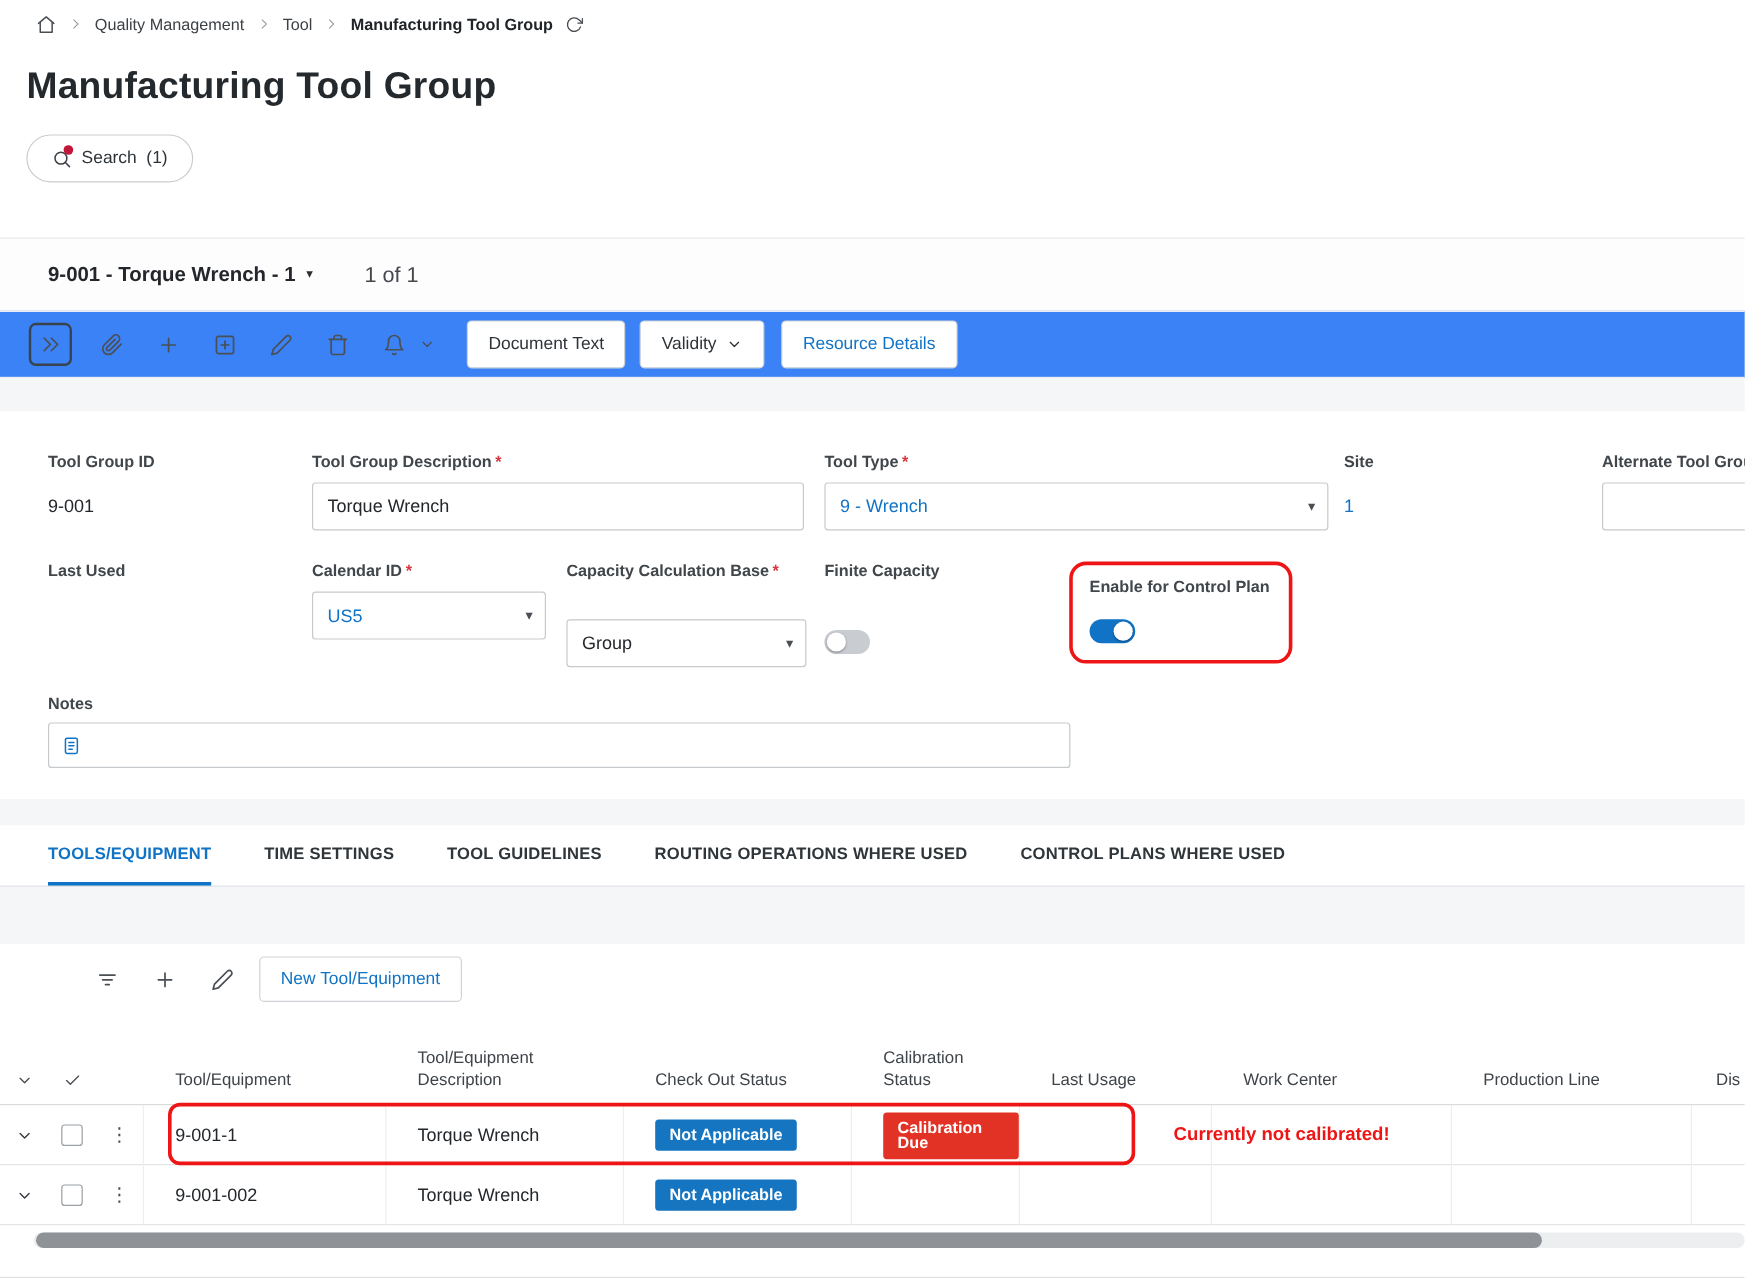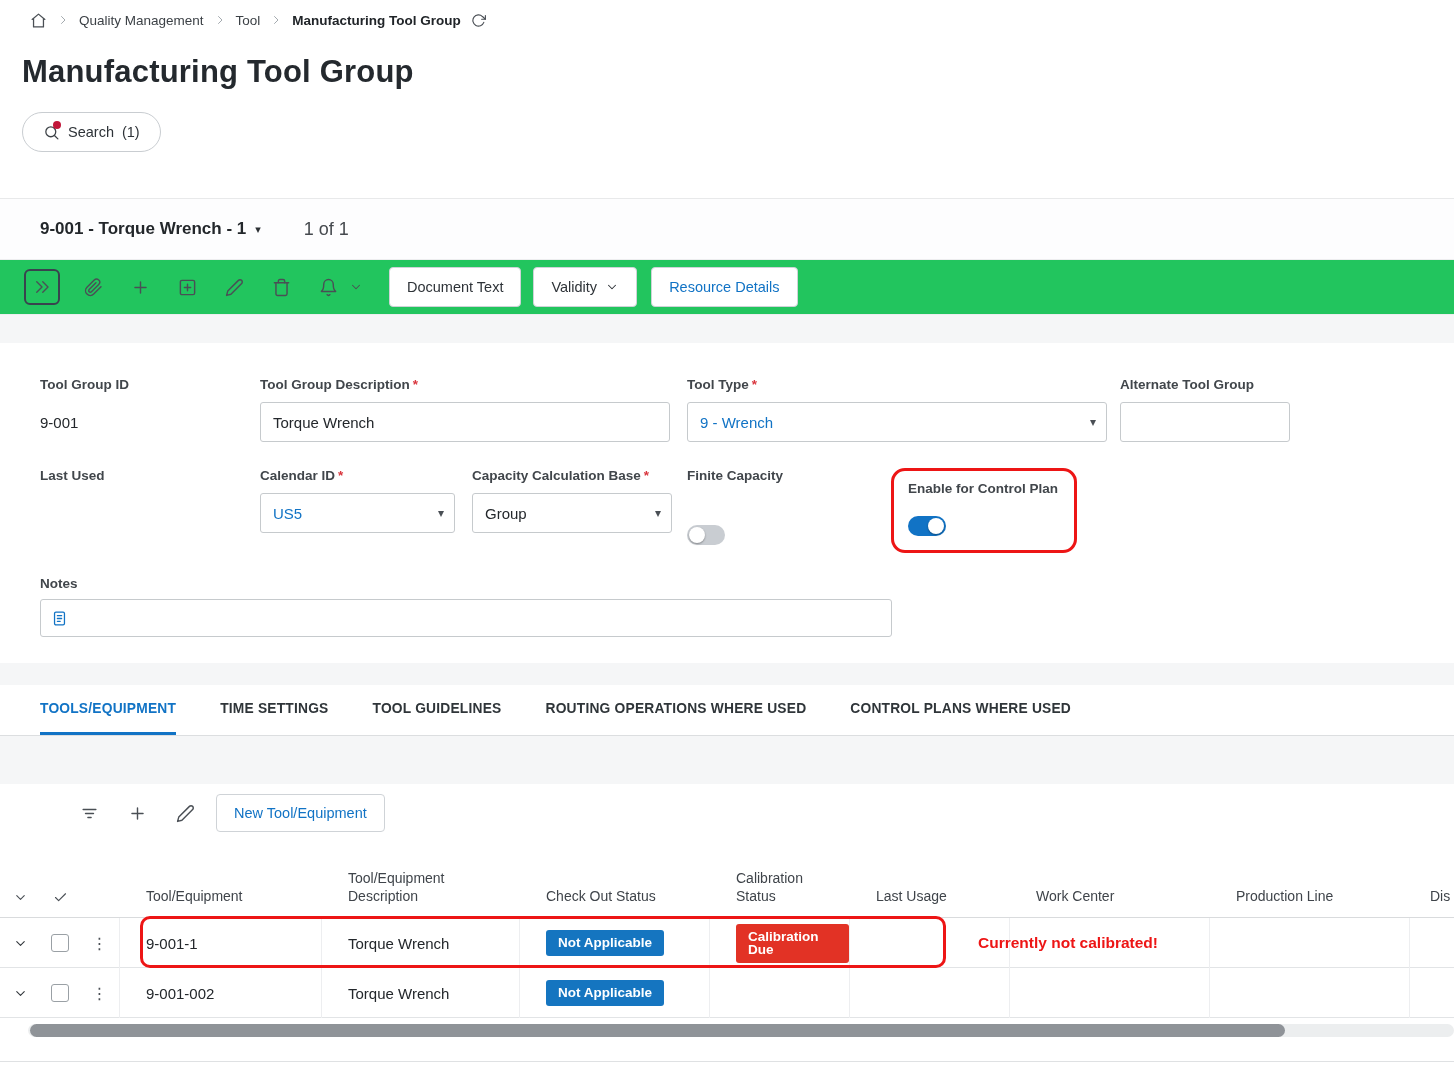--- a/index.html
+++ b/index.html
@@ -29,21 +29,21 @@
   .search-ic { color:#3d4247; }
 
   
   .record-card { margin-top:46px; border-top:1px solid #e8e9ea; background:#fdfdfe; }
   .record-header { display:flex; align-items:center; height:60px; padding:0 40px; gap:9px; }
   .record-selector { display:flex; align-items:center; gap:9px; cursor:pointer; }
   .record-name { font-size:17px; font-weight:700; color:#23272b; }
   .caret { font-size:11px; color:#2b2f33; line-height:1; }
   .record-count { margin-left:34px; font-size:18px; color:#45494e; }
 
-  .toolbar { display:flex; align-items:center; height:56px; padding:0 16px; border-top:1px solid #ededef; border-bottom:1px solid #ededef; background:#22c55e; }
+  .toolbar { display:flex; align-items:center; height:56px; padding:0 16px; border-top:1px solid #ededef; border-bottom:1px solid #ededef; background:#3b82f6; }
   .tbtn-ic { width:36px; height:36px; display:flex; align-items:center; justify-content:center; color:#4a4f55; cursor:pointer; margin-right:11px; border-radius:6px; }
   .tbtn-ic.boxed { border:2px solid #39434e; margin-left:8px; margin-right:15px; }
   .tbtn-caret { width:18px; height:36px; display:flex; align-items:center; color:#4a4f55; cursor:pointer; margin-right:10px; margin-left:-8px; }
   .btn { height:40px; display:inline-flex; align-items:center; gap:8px; padding:0 17px; border:1px solid #cfd3d7; border-radius:4px; background:#fff; font-size:14.5px; color:#2e3338; cursor:pointer; margin-left:12px; }
   .btn.blue { color:var(--accent,#1173c5); margin-left:14px; }
 
   
   .band { background:#f5f6f7; }
   .band1 { height:28px; } .band2 { height:22px; } .band3 { height:48px; }
 
@@ -63,21 +63,21 @@
   .toggle { width:38px; height:20px; border-radius:10px; background:var(--toggle-off,#c9cdd2); position:relative; cursor:pointer; margin-top:10px; }
   .toggle::after { content:""; position:absolute; width:16px; height:16px; border-radius:50%; background:#fff; top:2px; left:2px; box-shadow:0 1px 2px rgba(0,0,0,.35); transition:left .1s; }
   .toggle[data-state="on"] { background:var(--accent,#1173c5); }
   .toggle[data-state="on"]::after { left:20px; }
   .w1 { width:220px; } 
   .wdesc { width:410px; margin-right:17px; }
   .wtype { width:420px; margin-right:13px; }
   .wsite { width:200px; margin-right:15px; }
   .walt  { width:170px; }
   .wcal  { width:195px; margin-right:17px; }
-  .wcap  { width:200px; margin-right:15px; }
+  .wcap  { width:200px; margin-right:15px;gap:23px; }
   .wfin  { width:204px;gap:22px; }
   .cp-ring { border:3px solid var(--annotation-red,#ed1515); border-radius:14px; padding:10px 16px 14px 14px; display:flex; flex-direction:column; flex-shrink:0; }
   .ring-note { width:238px; margin-left:16px; padding-top:8px; font-size:15.5px; font-weight:700; color:var(--annotation-red,#ed1515); line-height:1.35; }
   .notes-block { margin-top:22px; }
   .notes-inputwrap { margin-top:8px; width:852px; height:38px; border:1px solid #c6cacd; border-radius:3px; display:flex; align-items:center; padding:0 10px; gap:8px; background:#fff; }
   .notes-doc { color:var(--accent,#1173c5); }
   .notes-entry { border:none; outline:none; flex:1; font-size:14.5px; font-family:inherit; }
 
   
   .tabs { display:flex; gap:44px; padding:0 40px; border-bottom:1px solid #dcdee0; background:#fff; }
@@ -247,20 +247,24 @@
       <span class="flabel"><span>Tool Group Description</span><span class="req">*</span></span>
       <input class="tinput" type="text" value="Torque Wrench" style="">
     </div>
     <div class="field wtype">
       <span class="flabel"><span>Tool Type</span><span class="req">*</span></span>
       <div class="select">
         <span class="val blue">9 - Wrench</span>
         <span class="selcaret">▾</span>
       </div>
     </div>
+    <div class="field wsite">
+      <span class="flabel">Site</span>
+      <span class="fvalue blue">1</span>
+    </div>
     <div class="field walt">
       <span class="flabel">Alternate Tool Group</span>
       <input class="tinput" type="text" style="">
     </div>
   </div>
 
   <div class="frow frow2">
     <div class="field w1">
       <span class="flabel">Last Used</span>
     </div>

